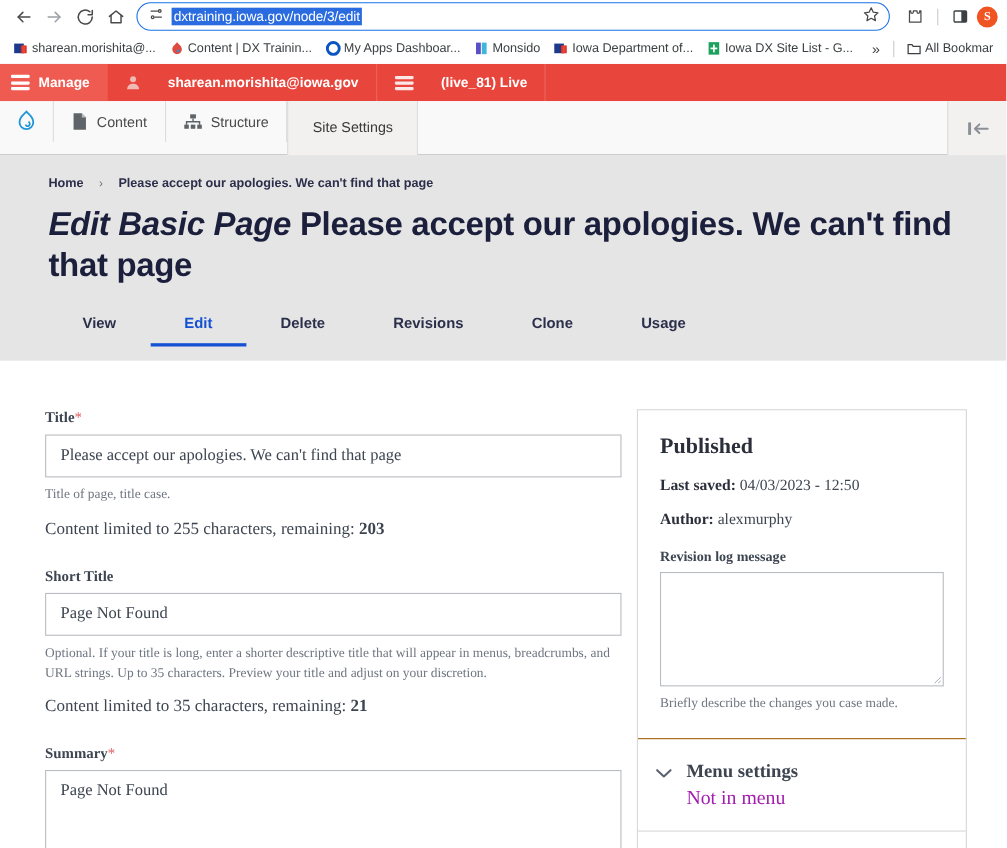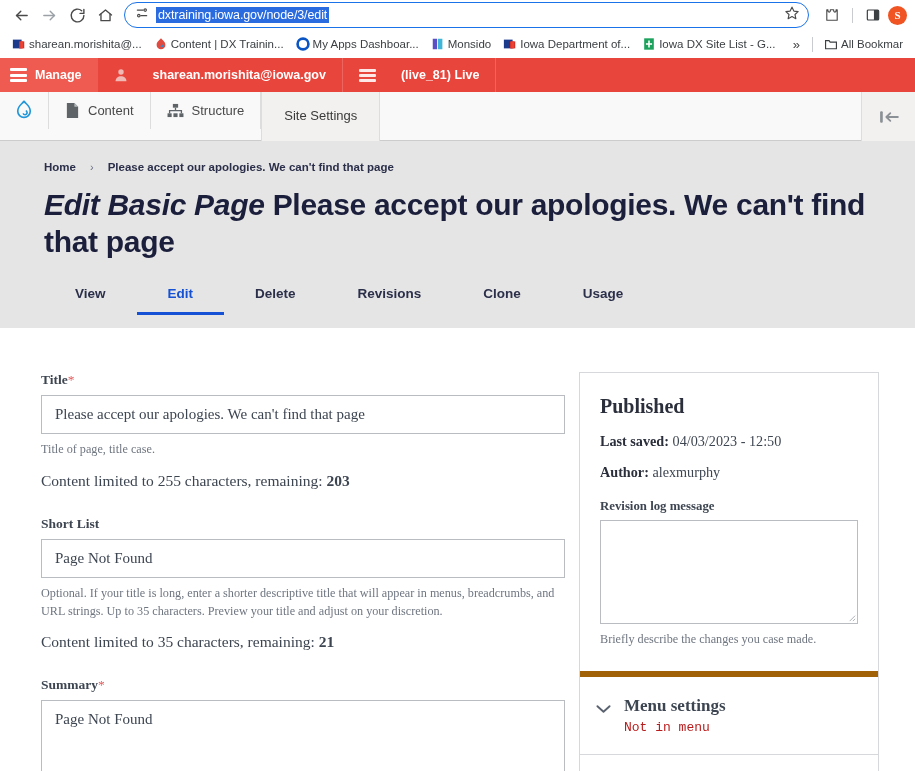--- a/index.html
+++ b/index.html
@@ -301,22 +301,22 @@
   }
   .chev {
     color: #5a6270; flex: 0 0 auto; margin-top: 4px;
   }
   .collapse-title {
     font-family: "Liberation Serif", serif;
     font-size: 17px; font-weight: bold; color: #3d4551;
     line-height: 1.2;
   }
   .collapse-sub {
-    font-family: Liberation Mono, monospace;
-    font-size: 13px; color: #b91c1c; margin-top: 4px;
+    font-family: Liberation Serif, serif;
+    font-size: 18px; color: #a21caf; margin-top: 4px;
   }
 </style>
 </head>
 <body>
 
 <div class="browser-chrome">
 
   <div class="nav-row">
     <div class="nav-btn">
       <svg width="17" height="17" viewBox="0 0 24 24" fill="none" stroke="#4a4a4a" stroke-width="2" stroke-linecap="round" stroke-linejoin="round">
@@ -539,21 +539,21 @@
     <div class="field-group">
       <label class="form-label">
         <span>Title</span><span class="req">*</span>
       </label>
       <input class="text-input" type="text" value="Please accept our apologies. We can't find that page" style="">
       <div class="field-desc">Title of page, title case.</div>
       <div class="char-count"><span>Content limited to 255 characters, remaining: </span><b>203</b></div>
     </div>
 
     <div class="field-group">
-      <label class="form-label">Short List</label>
+      <label class="form-label">Short Title</label>
       <input class="text-input" type="text" value="Page Not Found" style="">
       <div class="field-desc">Optional. If your title is long, enter a shorter descriptive title that will appear in menus, breadcrumbs, and URL strings. Up to 35 characters. Preview your title and adjust on your discretion.</div>
       <div class="char-count"><span>Content limited to 35 characters, remaining: </span><b>21</b></div>
     </div>
 
     <div class="field-group rel" style="margin-bottom:0;">
       <label class="form-label">
         <span>Summary</span><span class="req">*</span>
       </label>
       <div class="rel">
@@ -575,21 +575,21 @@
         <label class="side-sublabel">Revision log message</label>
         <div class="rel">
           <textarea class="textarea-box" style="height: 104px;"></textarea>
           <svg class="resize-grip" viewBox="0 0 10 10" fill="none" stroke="#9aa0a6" stroke-width="0.9">
               <path d="M9 3 3 9M9 6.5 6.5 9"></path>
             </svg>
         </div>
         <div class="field-desc">Briefly describe the changes you case made.</div>
       </div>
 
-      <div class="side-collapse" style="border-top:6px solid #a16207;">
+      <div class="side-collapse" style="border-top:1px solid #a16207;">
         <span class="chev">
           <svg width="15" height="10" viewBox="0 0 16 10" fill="none" stroke="#5a6270" stroke-width="2" stroke-linecap="round" stroke-linejoin="round">
               <polyline points="1.5 2 8 8 14.5 2"></polyline>
             </svg>
         </span>
         <div>
           <div class="collapse-title">Menu settings</div>
           <div class="collapse-sub">Not in menu</div>
         </div>
       </div>

